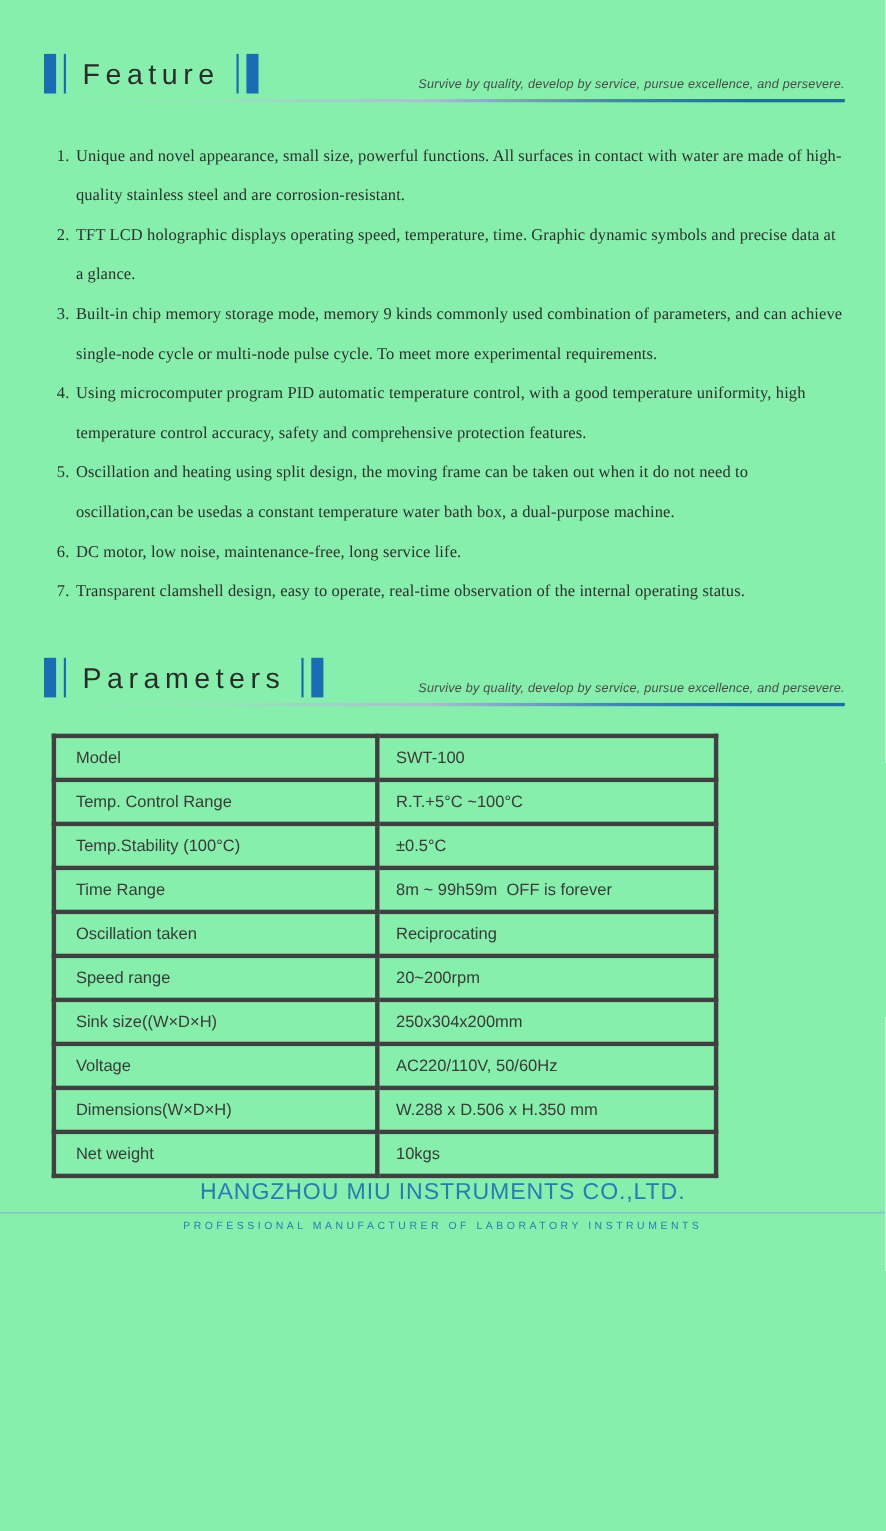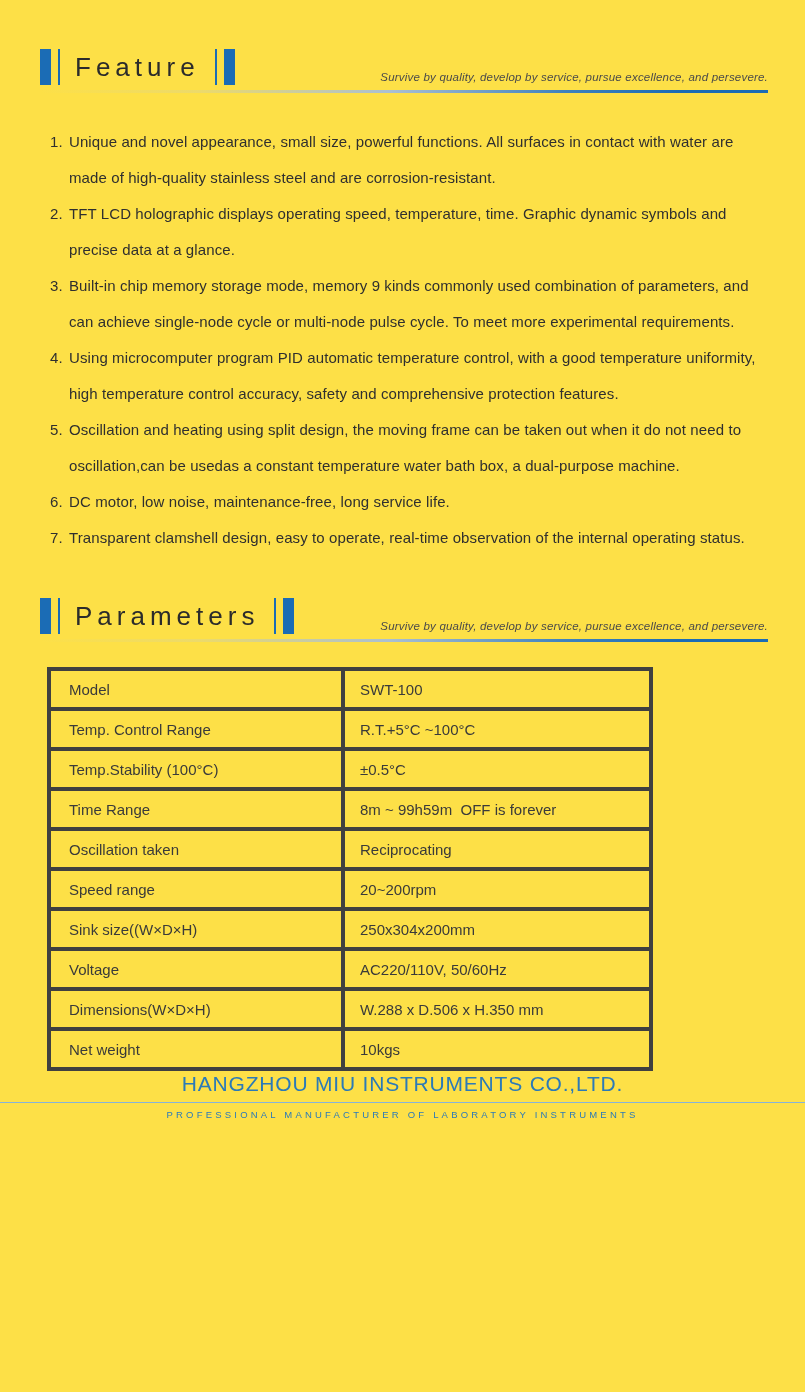--- a/index.html
+++ b/index.html
@@ -3,21 +3,21 @@
 <meta charset="utf-8">
 <style>
   * { margin:0; padding:0; box-sizing:border-box; }
   html,body { background:#ffffff; }
   body {
     width:805px; height:1392px;
     font-family:"Liberation Sans", sans-serif;
     color:#333;
     overflow:hidden;
   }
-  .page { width:805px; height:1392px; position:relative; background:#fde047; }
+  .page { width:805px; height:1392px; position:relative; background:#86efac; }
   .content { padding:0 37px 0 40px; }
 
   
   .section { }
   .sec-feature { padding-top:48px; }
   .sec-params  { padding-top:41px; }
   .sec-header { display:flex; justify-content:space-between; align-items:flex-end; height:38px; }
   .title-group { display:flex; align-items:center; height:38px; }
   .bar { display:inline-block; height:36px; }
   .bar.thick { width:11px; background:var(--accent); }
@@ -42,21 +42,21 @@
       var(--accent) 88%, var(--accent) 100%);
   }
 
   
   .feature-list {
     margin:31px 0 0 0; padding-left:27px;
     list-style:decimal outside;
     font-size:15px; line-height:36px; color:#2f2f2f;
     letter-spacing:0.1px;
   }
-  .feature-list li { padding-left:2px; }
+  .feature-list li { padding-left:2px;font-family:Liberation Serif, serif; }
 
   
   .params-table {
     border-collapse:collapse; margin:25px 0 0 7px;
     width:606px; table-layout:fixed;
   }
   .params-table td {
     border:4px solid #404040; height:40px;
     font-size:15px; color:#3a3a3a; vertical-align:middle;
   }

